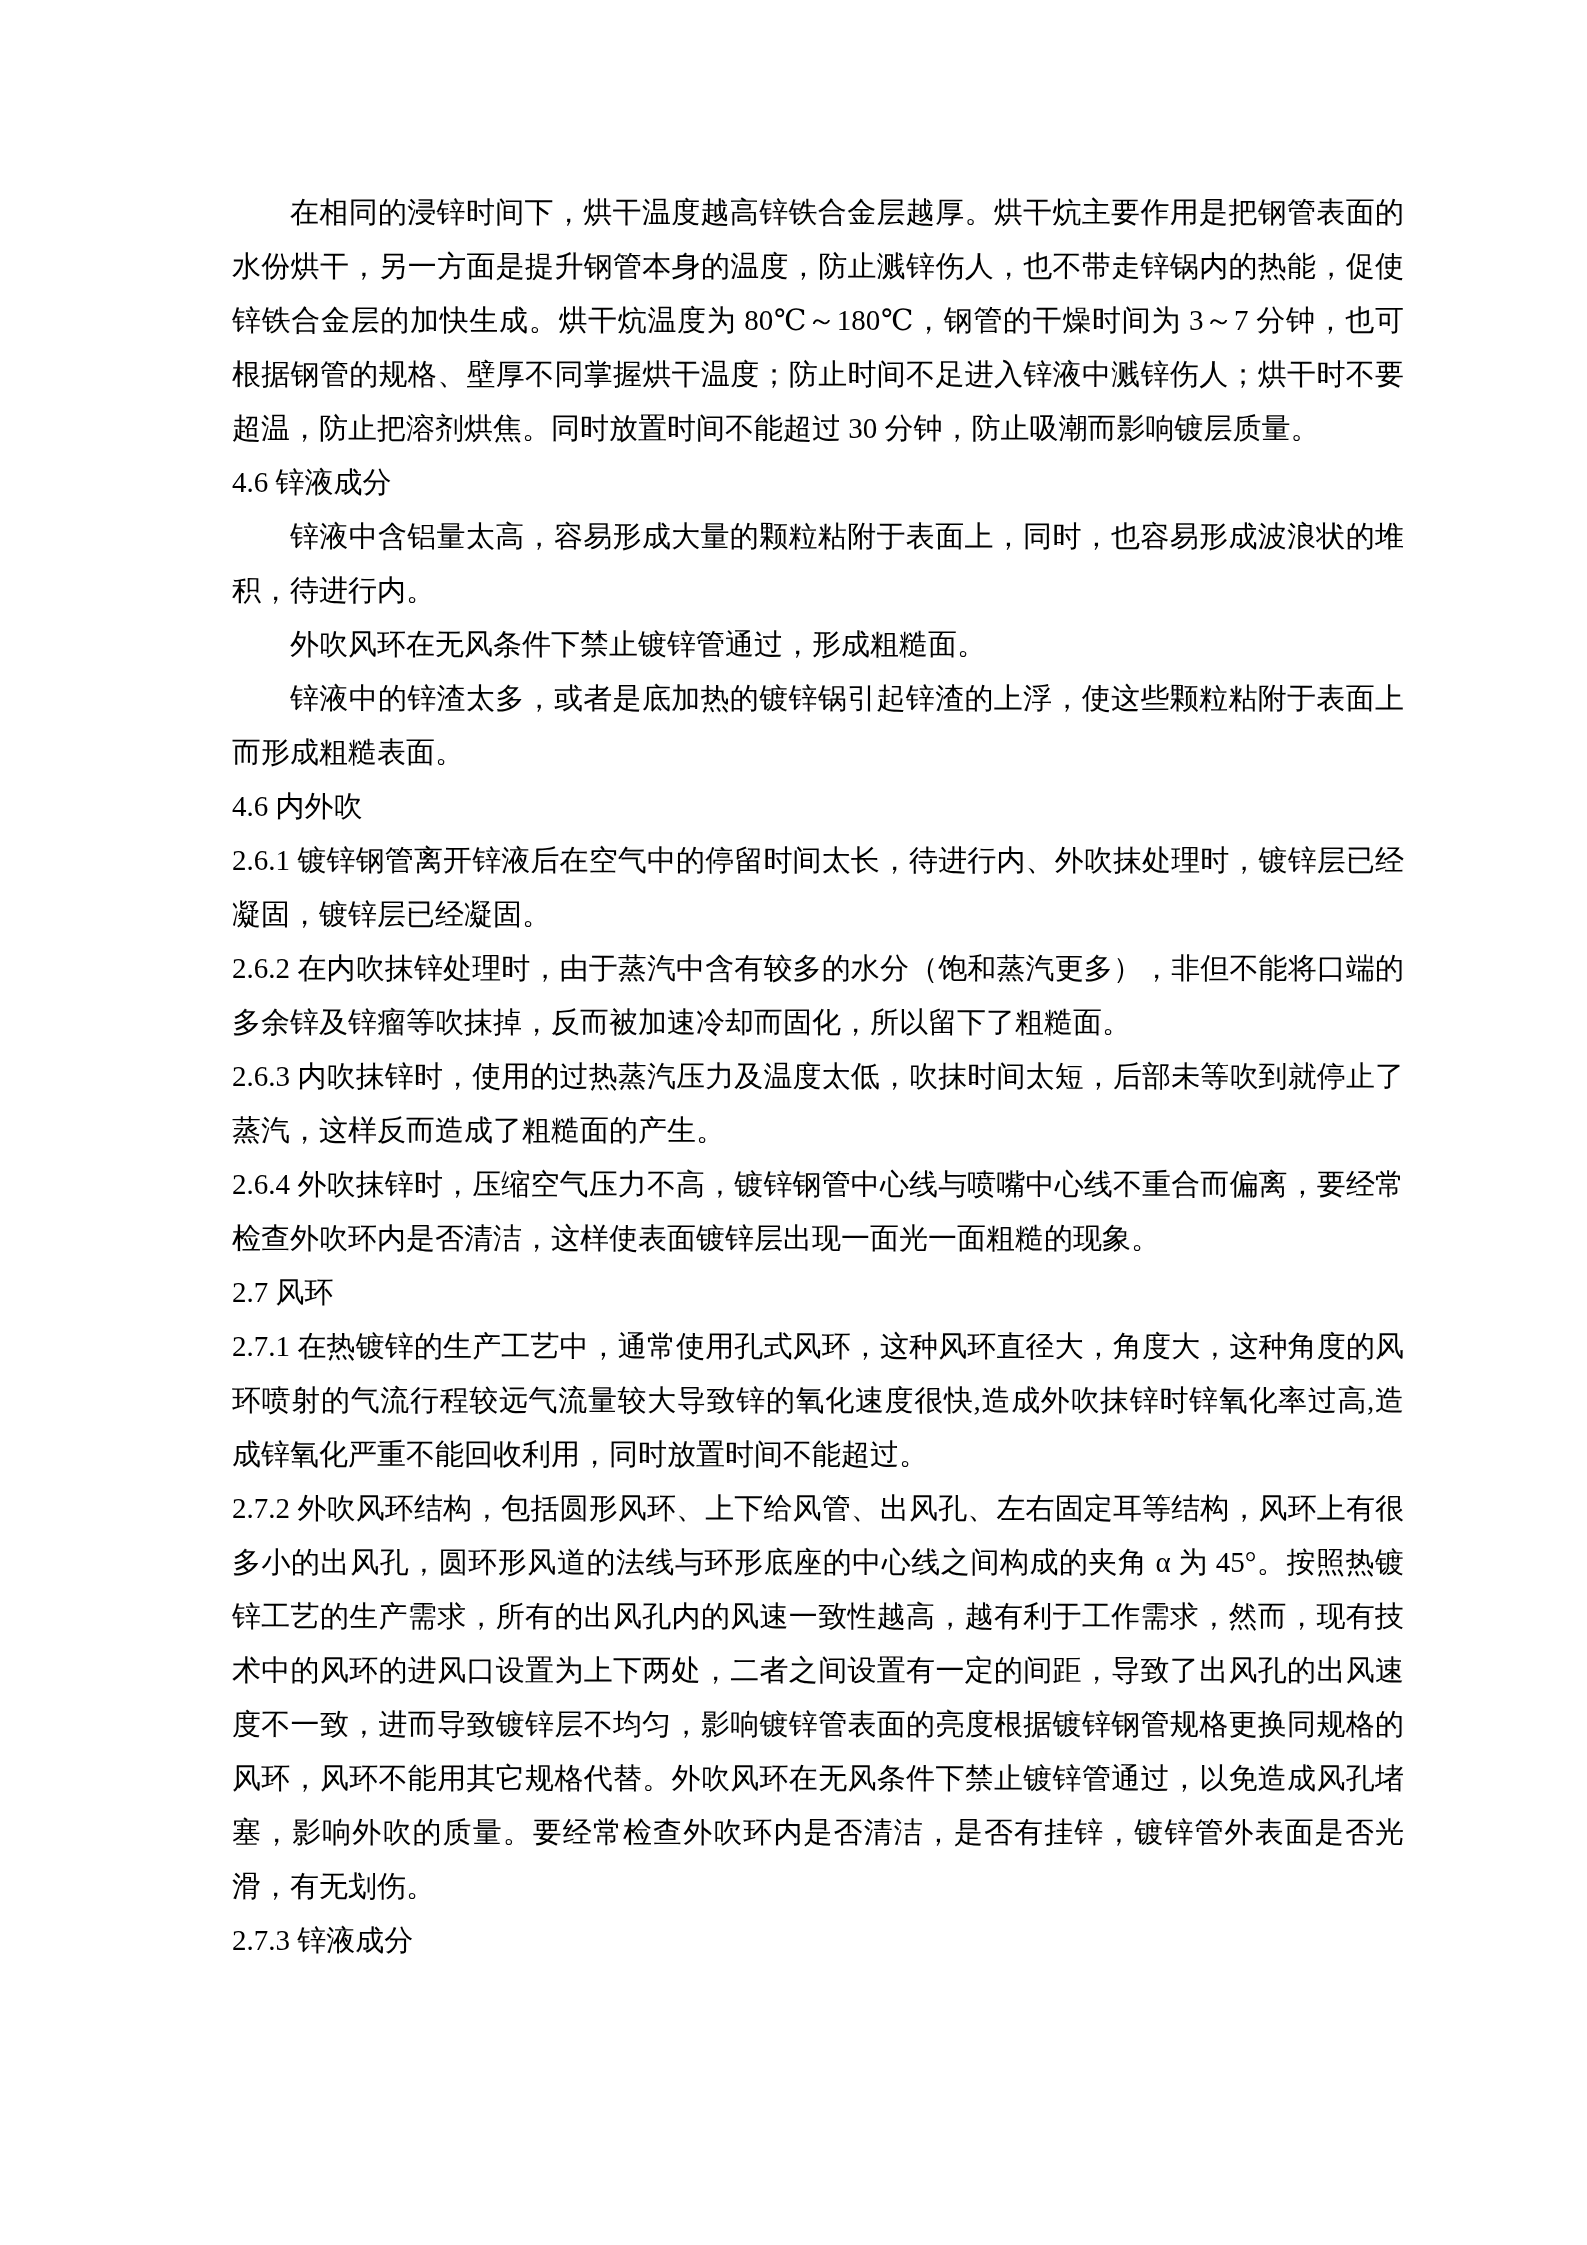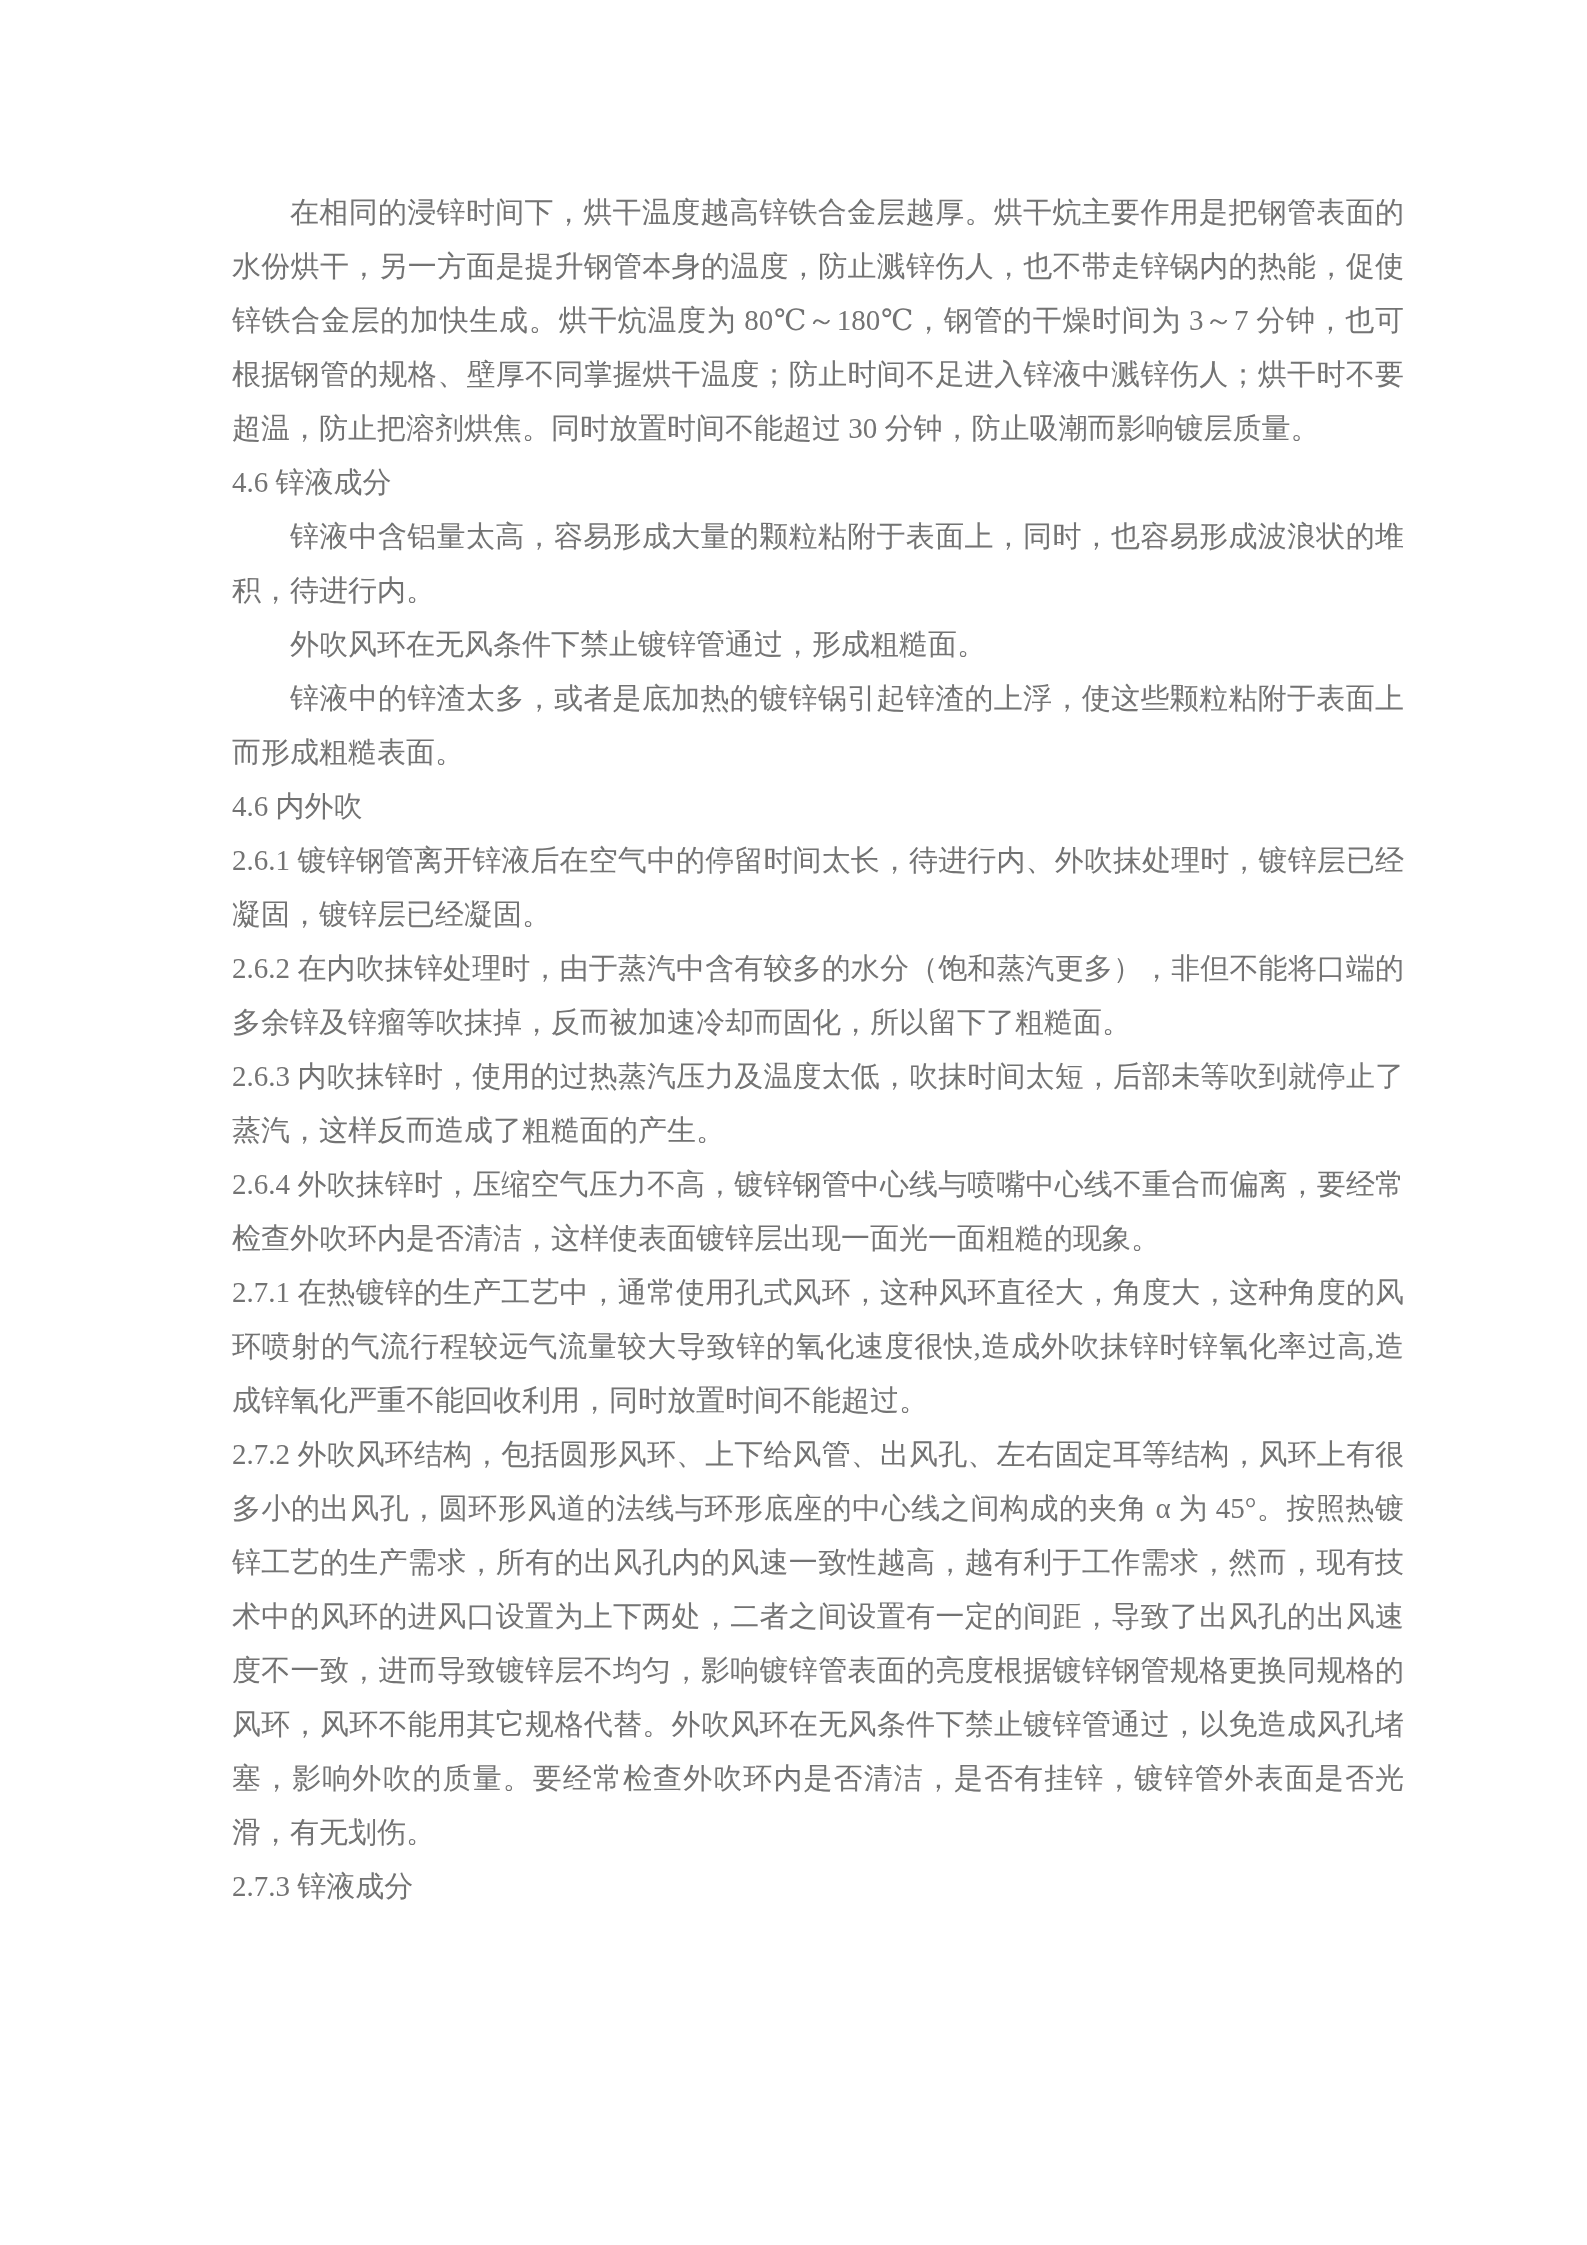--- a/index.html
+++ b/index.html
@@ -10,21 +10,21 @@
   body {
     width: 1587px;
     height: 2245px;
     overflow: hidden;
   }
   .page {
     box-sizing: border-box;
     width: 1587px;
     height: 1920px;
     background: #ffffff;
-    color: #737373;
+    color: #000000;
     padding: 185px 183px 0 232px;
     font-family: "Liberation Serif", "DejaVu Serif", serif;
     font-size: 29px;
     line-height: 54px;
     text-align: justify;
     text-justify: inter-ideograph;
   }
   .page p {
     margin: 0;
     padding: 0;
@@ -40,16 +40,17 @@
   <p class="indent">在相同的浸锌时间下，烘干温度越高锌铁合金层越厚。烘干炕主要作用是把钢管表面的水份烘干，另一方面是提升钢管本身的温度，防止溅锌伤人，也不带走锌锅内的热能，促使锌铁合金层的加快生成。烘干炕温度为 80℃～180℃，钢管的干燥时间为 3～7 分钟，也可根据钢管的规格、壁厚不同掌握烘干温度；防止时间不足进入锌液中溅锌伤人；烘干时不要超温，防止把溶剂烘焦。同时放置时间不能超过 30 分钟，防止吸潮而影响镀层质量。</p>
   <p>4.6 锌液成分</p>
   <p class="indent">锌液中含铝量太高，容易形成大量的颗粒粘附于表面上，同时，也容易形成波浪状的堆积，待进行内。</p>
   <p class="indent">外吹风环在无风条件下禁止镀锌管通过，形成粗糙面。</p>
   <p class="indent">锌液中的锌渣太多，或者是底加热的镀锌锅引起锌渣的上浮，使这些颗粒粘附于表面上而形成粗糙表面。</p>
   <p>4.6 内外吹</p>
   <p>2.6.1 镀锌钢管离开锌液后在空气中的停留时间太长，待进行内、外吹抹处理时，镀锌层已经凝固，镀锌层已经凝固。</p>
   <p>2.6.2 在内吹抹锌处理时，由于蒸汽中含有较多的水分（饱和蒸汽更多），非但不能将口端的多余锌及锌瘤等吹抹掉，反而被加速冷却而固化，所以留下了粗糙面。</p>
   <p>2.6.3 内吹抹锌时，使用的过热蒸汽压力及温度太低，吹抹时间太短，后部未等吹到就停止了蒸汽，这样反而造成了粗糙面的产生。</p>
   <p>2.6.4 外吹抹锌时，压缩空气压力不高，镀锌钢管中心线与喷嘴中心线不重合而偏离，要经常检查外吹环内是否清洁，这样使表面镀锌层出现一面光一面粗糙的现象。</p>
+  <p>2.7 风环</p>
   <p>2.7.1 在热镀锌的生产工艺中，通常使用孔式风环，这种风环直径大，角度大，这种角度的风环喷射的气流行程较远气流量较大导致锌的氧化速度很快,造成外吹抹锌时锌氧化率过高,造成锌氧化严重不能回收利用，同时放置时间不能超过。</p>
   <p>2.7.2 外吹风环结构，包括圆形风环、上下给风管、出风孔、左右固定耳等结构，风环上有很多小的出风孔，圆环形风道的法线与环形底座的中心线之间构成的夹角 α 为 45°。按照热镀锌工艺的生产需求，所有的出风孔内的风速一致性越高，越有利于工作需求，然而，现有技术中的风环的进风口设置为上下两处，二者之间设置有一定的间距，导致了出风孔的出风速度不一致，进而导致镀锌层不均匀，影响镀锌管表面的亮度根据镀锌钢管规格更换同规格的风环，风环不能用其它规格代替。外吹风环在无风条件下禁止镀锌管通过，以免造成风孔堵塞，影响外吹的质量。要经常检查外吹环内是否清洁，是否有挂锌，镀锌管外表面是否光滑，有无划伤。</p>
   <p>2.7.3 锌液成分</p>
 </div>
 
 </body></html>

